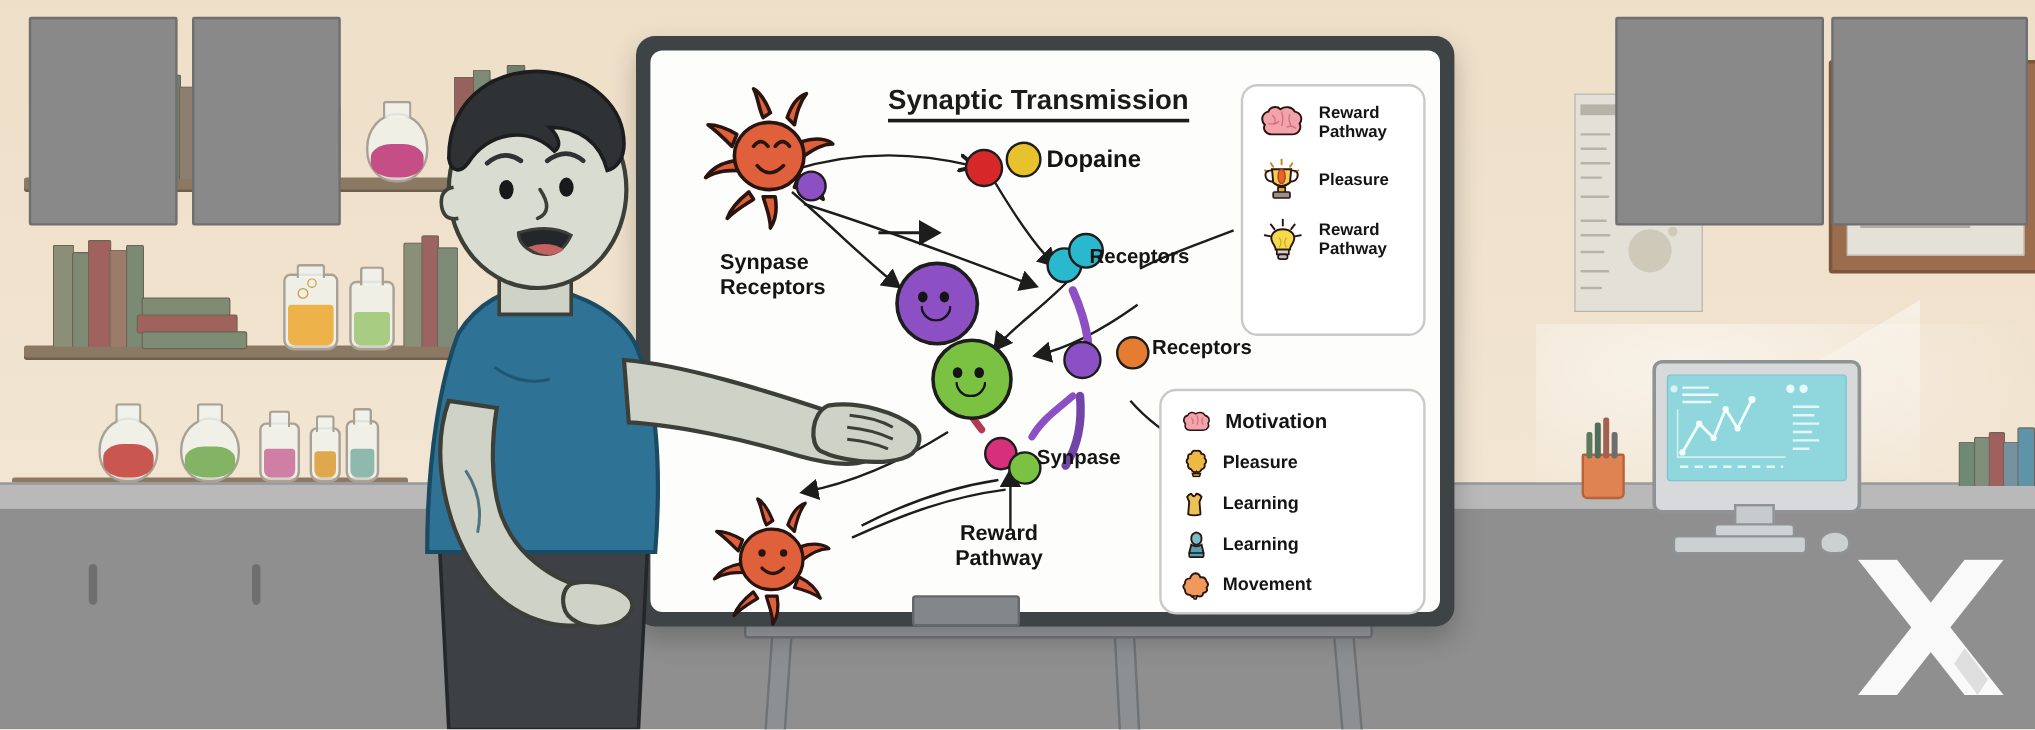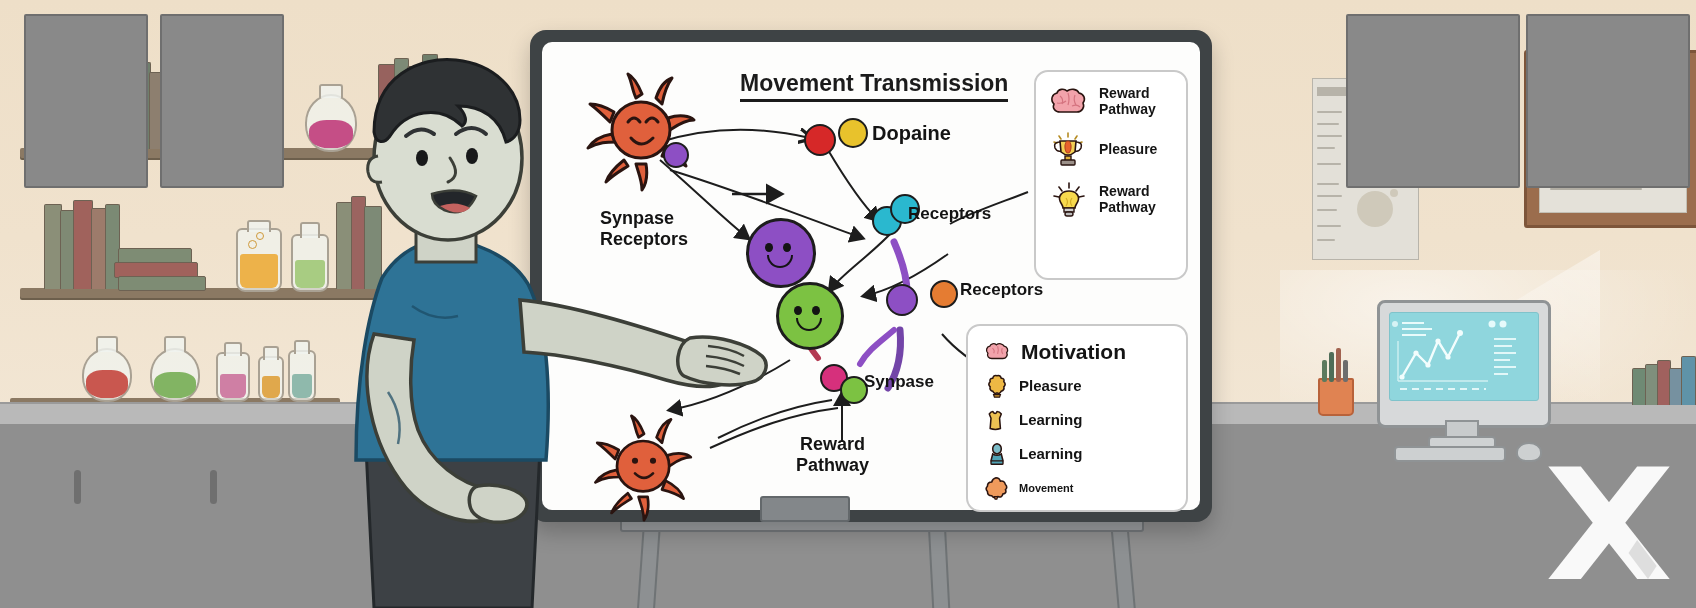--- a/index.html
+++ b/index.html
@@ -261,21 +261,21 @@
 
   <div class="easel-leg" style="left:640px;top:520px;width:14px;height:88px;transform:rotate(4deg);"></div>
   <div class="easel-leg" style="left:930px;top:520px;width:14px;height:88px;transform:rotate(-3deg);"></div>
   <div class="easel-leg" style="left:1114px;top:520px;width:14px;height:88px;transform:rotate(-5deg);"></div>
   <div class="easel-bar" style="left:620px;top:512px;width:520px;height:16px;"></div>
 
   <div class="wb-frame">
     <div class="wb-face">
 
       <div class="wb-title" style="left:198px;top:28px;font-size:23px;">
-        <span class="u">Movement Transmission</span>
+        <span class="u">Synaptic Transmission</span>
       </div>
 
       <svg width="658" height="468" viewBox="0 0 658 468" style="position:absolute;left:0;top:0;">
         <defs>
           <marker id="ah" markerWidth="9" markerHeight="9" refX="6" refY="4.5" orient="auto">
             <path d="M0,0 L8,4.5 L0,9 Z" fill="#1d1d1d"></path>
           </marker>
           <marker id="ahs" markerWidth="8" markerHeight="8" refX="5.5" refY="4" orient="auto">
             <path d="M0,0.5 L7,4 L0,7.5" fill="none" stroke="#1d1d1d" stroke-width="1.6"></path>
           </marker>
@@ -442,21 +442,21 @@
           <span>
             <svg width="26" height="22" viewBox="0 0 40 32">
               <path d="M6,18 C2,14 4,8 9,7 C10,3 16,2 19,5 C23,2 29,3 31,7 C36,8 38,13 35,17 C37,21 34,26 29,26 L12,26 C7,26 4,22 6,18 Z" fill="#f2a3ab" stroke="#2a1410" stroke-width="2"></path>
               <g stroke="#d4737f" stroke-width="1.6" fill="none">
                 <path d="M13,10 q4,3 2,8"></path>
                   <path d="M21,7 q2,6 0,12"></path>
                   <path d="M28,10 q-2,5 1,9"></path>
               </g>
             </svg>
           </span>
-          <span class="legend-txt" style="font-size:21px;">Motivation</span>
+          <span class="legend-txt" style="font-size:17px;">Motivation</span>
         </div>
         <div class="legend-row" style="padding:2px 10px 2px 18px;height:30px;">
           <span>
             <svg width="22" height="24" viewBox="0 0 24 28">
               <path d="M12,2 q4,-1 5,3 q4,0 3,4 q3,3 0,6 q1,4 -3,5 q-2,4 -5,2 q-3,2 -5,-2 q-4,-1 -3,-5 q-3,-3 0,-6 q-1,-4 3,-4 q1,-4 5,-3 Z" fill="#eeb844" stroke="#2a1410" stroke-width="1.8"></path>
               <path d="M8,24 L16,24 L15,27 L9,27 Z" fill="#d79f32" stroke="#2a1410" stroke-width="1.4"></path>
             </svg>
           </span>
           <span class="legend-txt" style="font-size:15px;">Pleasure</span>
         </div>
@@ -478,21 +478,21 @@
           </span>
           <span class="legend-txt" style="font-size:15px;">Learning</span>
         </div>
         <div class="legend-row" style="padding:2px 10px 2px 16px;height:30px;">
           <span>
             <svg width="24" height="24" viewBox="0 0 28 28">
               <path d="M14,2 q4,0 5,4 q5,-1 6,4 q3,3 0,6 q2,4 -3,5 q-1,5 -6,3 q-4,3 -7,-1 q-5,0 -5,-5 q-3,-3 0,-6 q0,-5 5,-5 q1,-4 5,-5 Z" fill="#ef9a5c" stroke="#2a1410" stroke-width="1.8"></path>
               <path d="M12,24 L16,24 L15,27 L13,27 Z" fill="#d4834a" stroke="#2a1410" stroke-width="1.4"></path>
             </svg>
           </span>
-          <span class="legend-txt" style="font-size:11px;">Movement</span>
+          <span class="legend-txt" style="font-size:15px;">Movement</span>
         </div>
       </div>
 
     </div>
   </div>
   <div class="wb-tray"></div>
 
   <svg style="position:absolute;left:270px;top:48px;" width="520" height="560" viewBox="0 0 520 560">
 
     <path d="M96,400 L270,400 L262,560 L104,560 Z" fill="#3d4145" stroke="#24282b" stroke-width="3"></path>

